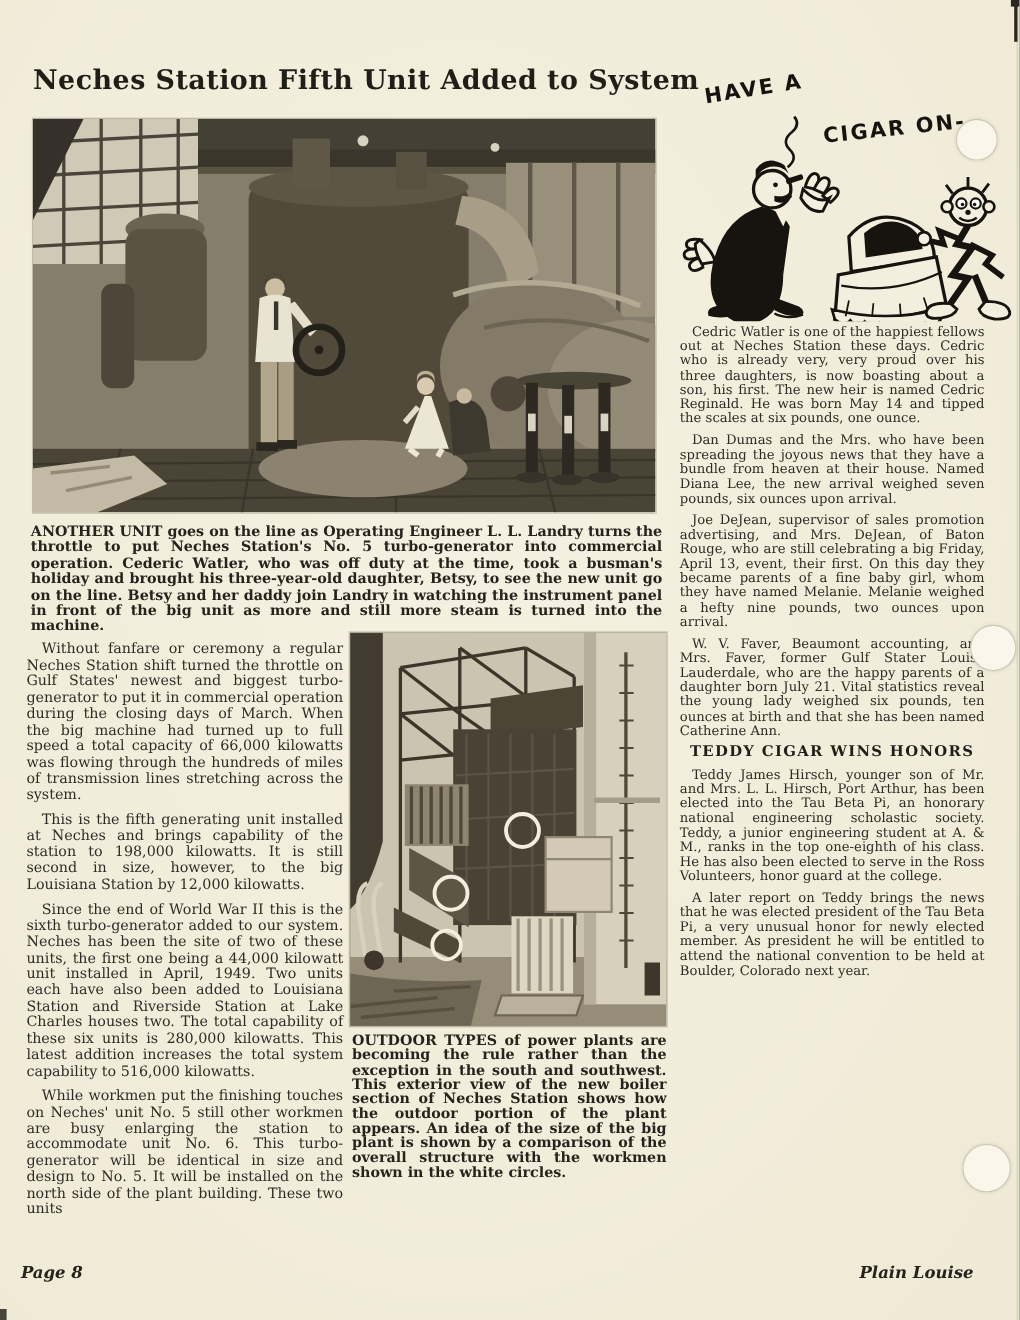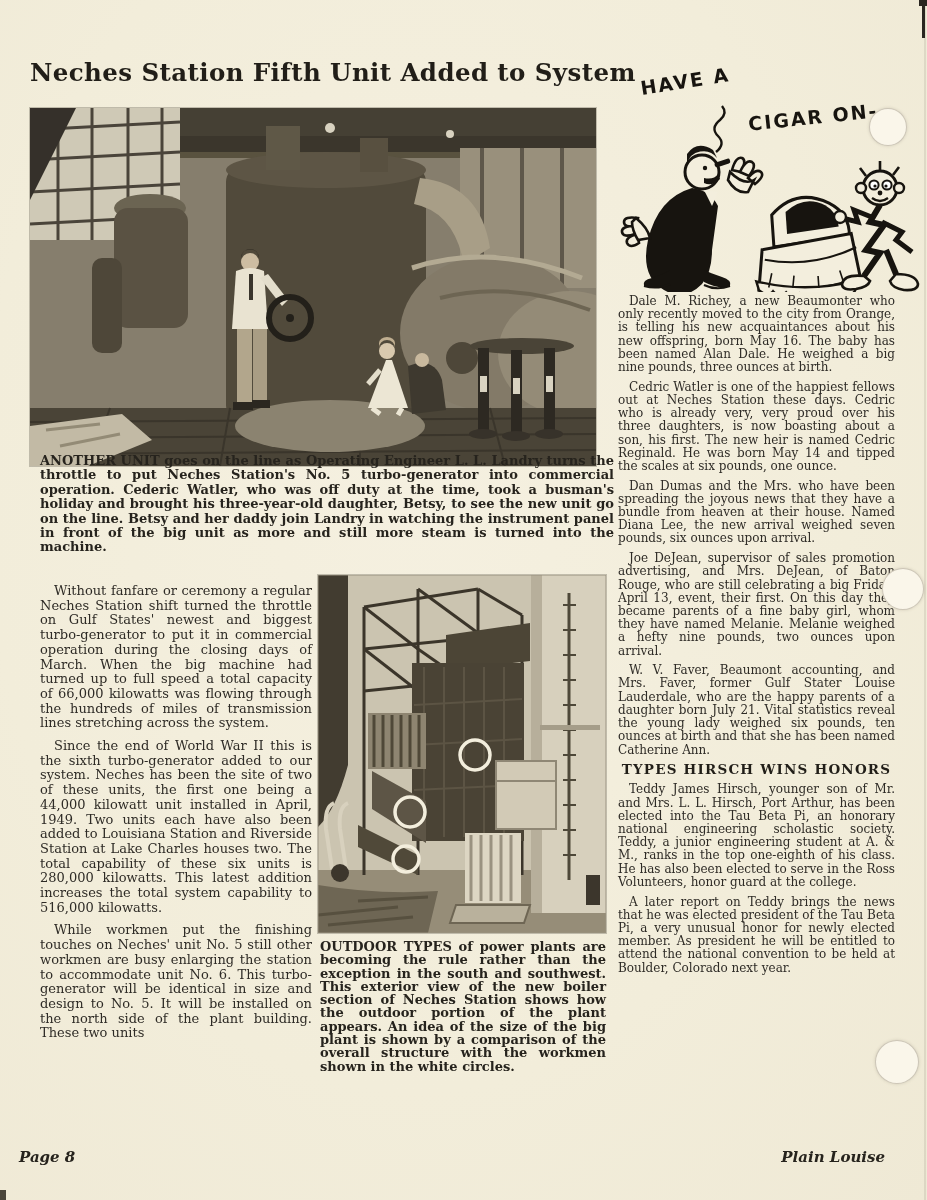--- a/index.html
+++ b/index.html
@@ -18,25 +18,25 @@
     font-size:24.5px;font-weight:bold;letter-spacing:.4px;
     color:#211e18;margin:0;white-space:nowrap;
   }
   .photo{position:absolute;overflow:hidden;box-shadow:0 0 0 1px rgba(40,35,25,.25);}
   .photo1{left:30px;top:108px;width:566px;height:358px;}
   .photo2{left:318px;top:575px;width:288px;height:358px;}
   .caption{
     position:absolute;font-weight:bold;text-align:justify;
     color:#26231d;
   }
-  .caption1{left:28px;top:454px;width:574px;font-size:13px;line-height:14.4px;margin-left:12px;}
+  .caption1{left:28px;top:477px;width:574px;font-size:13px;line-height:14.4px;}
   .caption2{left:320px;top:940px;width:286px;font-size:13px;line-height:13.3px;}
   .colblock{position:absolute;text-align:justify;}
   .left-col{left:24px;top:584px;width:288px;font-size:13px;line-height:14.7px;}
-  .left-col p{margin:0 0 8px 16px;text-indent:14px;}
+  .left-col p{margin:0 0 8px 0;text-indent:14px;}
   .mid-cont{left:320px;top:1066px;width:286px;font-size:13px;line-height:14.6px;}
   .mid-cont p{margin:0;}
   .right-col{left:618px;top:295px;width:277px;font-size:12px;line-height:13.2px;}
   .right-col p{margin:0 0 6.5px 0;text-indent:11px;}
   .right-col h2{
     margin:4px 0 7px 0;text-align:center;font-size:13.5px;
     letter-spacing:1.2px;color:#211e18;text-indent:0;
   }
   .footer{position:absolute;font-weight:bold;font-style:italic;font-size:15px;color:#26231d;}
   .footer-left{left:19px;top:1148px;}
@@ -167,20 +167,21 @@
       <ellipse cx="453" cy="326" rx="14" ry="5" fill="#37322a"></ellipse>
       <ellipse cx="486" cy="328" rx="14" ry="5" fill="#37322a"></ellipse>
       <ellipse cx="519" cy="326" rx="14" ry="5" fill="#37322a"></ellipse>
     </svg>
   </div>
 
   <div class="caption caption1">ANOTHER UNIT goes on the line as Operating Engineer L. L. Landry turns the throttle to put Neches Station's No. 5 turbo-generator into commercial operation. Cederic Watler, who was off duty at the time, took a busman's holiday and brought his three-year-old daughter, Betsy, to see the new unit go on the line. Betsy and her daddy join Landry in watching the instrument panel in front of the big unit as more and still more steam is turned into the machine.</div>
 
   <div class="colblock left-col">
     <p>Without fanfare or ceremony a regular Neches Station shift turned the throttle on Gulf States' newest and biggest turbo-generator to put it in commercial operation during the closing days of March. When the big machine had turned up to full speed a total capacity of 66,000 kilowatts was flowing through the hundreds of miles of transmission lines stretching across the system.</p>
+    <p>This is the fifth generating unit installed at Neches and brings capability of the station to 198,000 kilowatts. It is still second in size, however, to the big Louisiana Station by 12,000 kilowatts.</p>
     <p>Since the end of World War II this is the sixth turbo-generator added to our system. Neches has been the site of two of these units, the first one being a 44,000 kilowatt unit installed in April, 1949. Two units each have also been added to Louisiana Station and Riverside Station at Lake Charles houses two. The total capability of these six units is 280,000 kilowatts. This latest addition increases the total system capability to 516,000 kilowatts.</p>
     <p>While workmen put the finishing touches on Neches' unit No. 5 still other workmen are busy enlarging the station to accommodate unit No. 6. This turbo-generator will be identical in size and design to No. 5. It will be installed on the north side of the plant building. These two units</p>
   </div>
 
   <div class="photo photo2">
     <svg width="288" height="358" viewBox="0 0 288 358" xmlns="http://www.w3.org/2000/svg">
       <rect width="288" height="358" fill="#cbc4b0"></rect>
 
       <rect x="0" y="295" width="288" height="63" fill="#968d78"></rect>
       <path d="M0,310 q60,10 120,6 l-10,42 L0,358 Z" fill="#6e6654"></path>
@@ -337,26 +338,25 @@
       <circle cx="232" cy="157" r="6" fill="#f3eedd" stroke="#17140f" stroke-width="2.4"></circle>
       <path d="M278,190 L288,214" stroke="#17140f" stroke-width="6" fill="none"></path>
       <path d="M256,216 q-20,-2 -22,8 q0,7 14,5 q12,-2 14,-8 Z" fill="#f3eedd" stroke="#17140f" stroke-width="2.6"></path>
       <path d="M288,214 q20,0 22,10 q0,7 -14,6 q-12,-2 -14,-9 Z" fill="#f3eedd" stroke="#17140f" stroke-width="2.6"></path>
     </svg>
     <div class="cartoon-text cartoon-text1">HAVE A</div>
     <div class="cartoon-text cartoon-text2">CIGAR ON-</div>
   </div>
 
   <div class="colblock right-col">
-    <p>Dale M. Richey, a new Beaumonter who only recently moved to the city from Orange, is telling his new acquaintances about his new offspring, born May 16. The baby has been named Alan Dale. He weighed a big nine pounds, three ounces at birth.</p>
     <p>Cedric Watler is one of the happiest fellows out at Neches Station these days. Cedric who is already very, very proud over his three daughters, is now boasting about a son, his first. The new heir is named Cedric Reginald. He was born May 14 and tipped the scales at six pounds, one ounce.</p>
     <p>Dan Dumas and the Mrs. who have been spreading the joyous news that they have a bundle from heaven at their house. Named Diana Lee, the new arrival weighed seven pounds, six ounces upon arrival.</p>
     <p>Joe DeJean, supervisor of sales promotion advertising, and Mrs. DeJean, of Baton Rouge, who are still celebrating a big Friday, April 13, event, their first. On this day they became parents of a fine baby girl, whom they have named Melanie. Melanie weighed a hefty nine pounds, two ounces upon arrival.</p>
     <p>W. V. Faver, Beaumont accounting, and Mrs. Faver, former Gulf Stater Louise Lauderdale, who are the happy parents of a daughter born July 21. Vital statistics reveal the young lady weighed six pounds, ten ounces at birth and that she has been named Catherine Ann.</p>
-    <h2>TYPES HIRSCH WINS HONORS</h2>
+    <h2>TEDDY CIGAR WINS HONORS</h2>
     <p>Teddy James Hirsch, younger son of Mr. and Mrs. L. L. Hirsch, Port Arthur, has been elected into the Tau Beta Pi, an honorary national engineering scholastic society. Teddy, a junior engineering student at A. &amp; M., ranks in the top one-eighth of his class. He has also been elected to serve in the Ross Volunteers, honor guard at the college.</p>
     <p>A later report on Teddy brings the news that he was elected president of the Tau Beta Pi, a very unusual honor for newly elected member. As president he will be entitled to attend the national convention to be held at Boulder, Colorado next year.</p>
   </div>
 
   <div class="footer footer-left">Page 8</div>
   <div class="footer footer-right">Plain Louise</div>
 
   <div class="hole-punch punch-1"></div>
   <div class="hole-punch punch-2"></div>
   <div class="hole-punch punch-3"></div>

